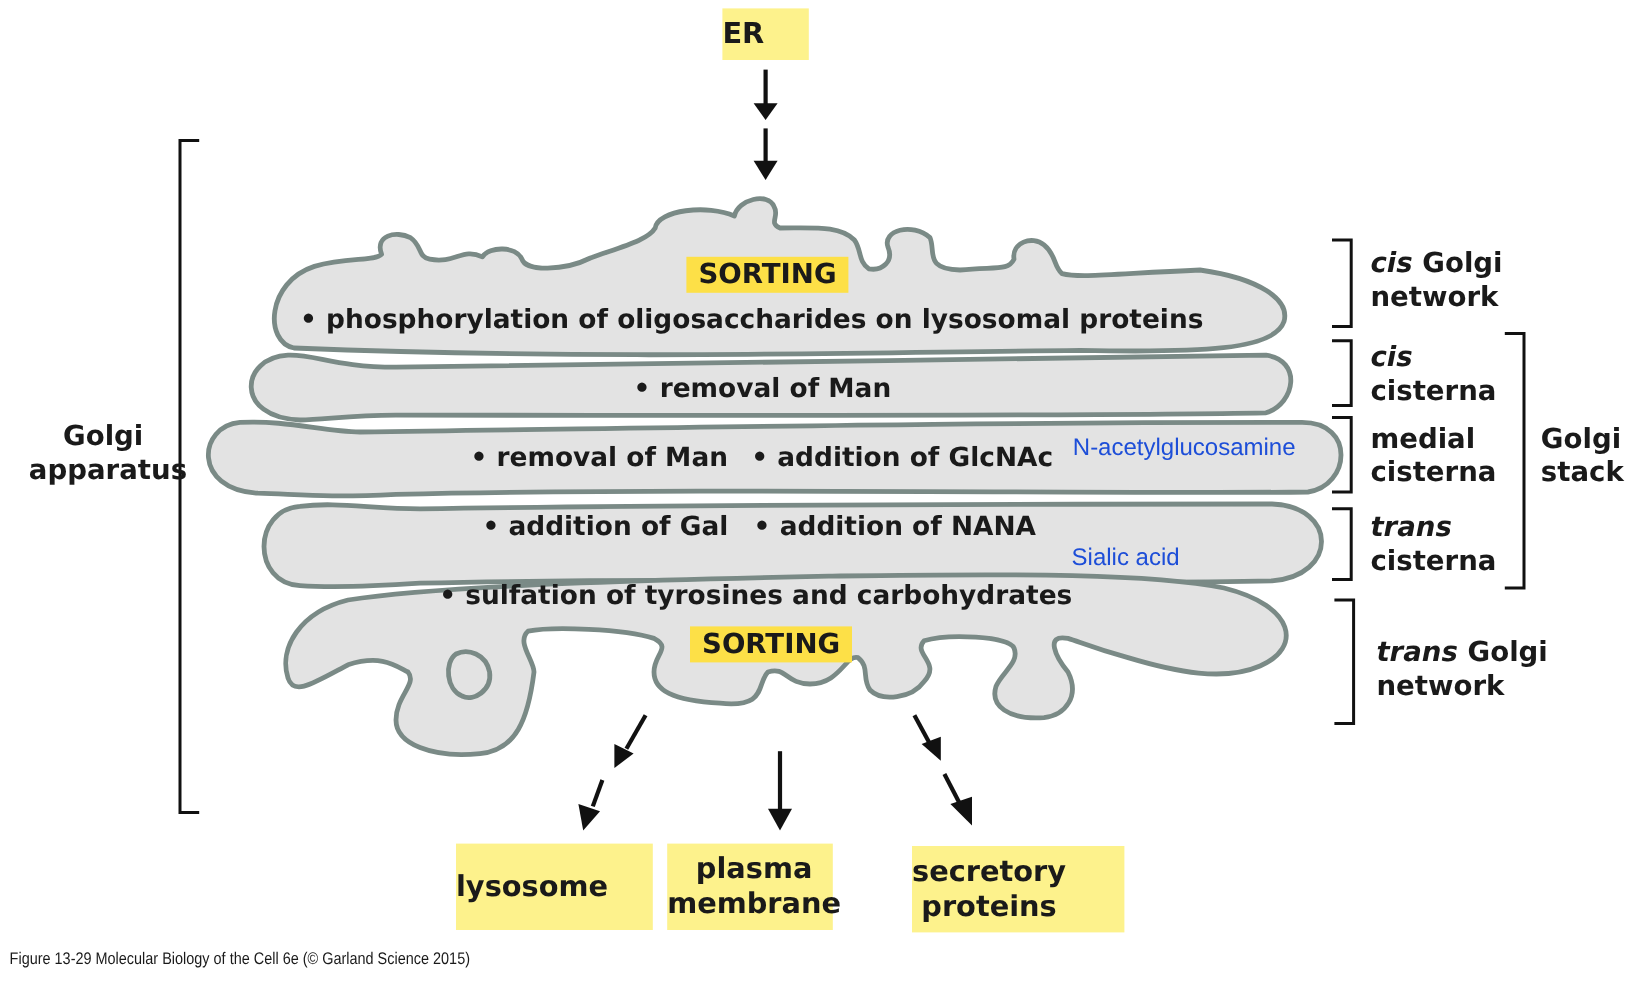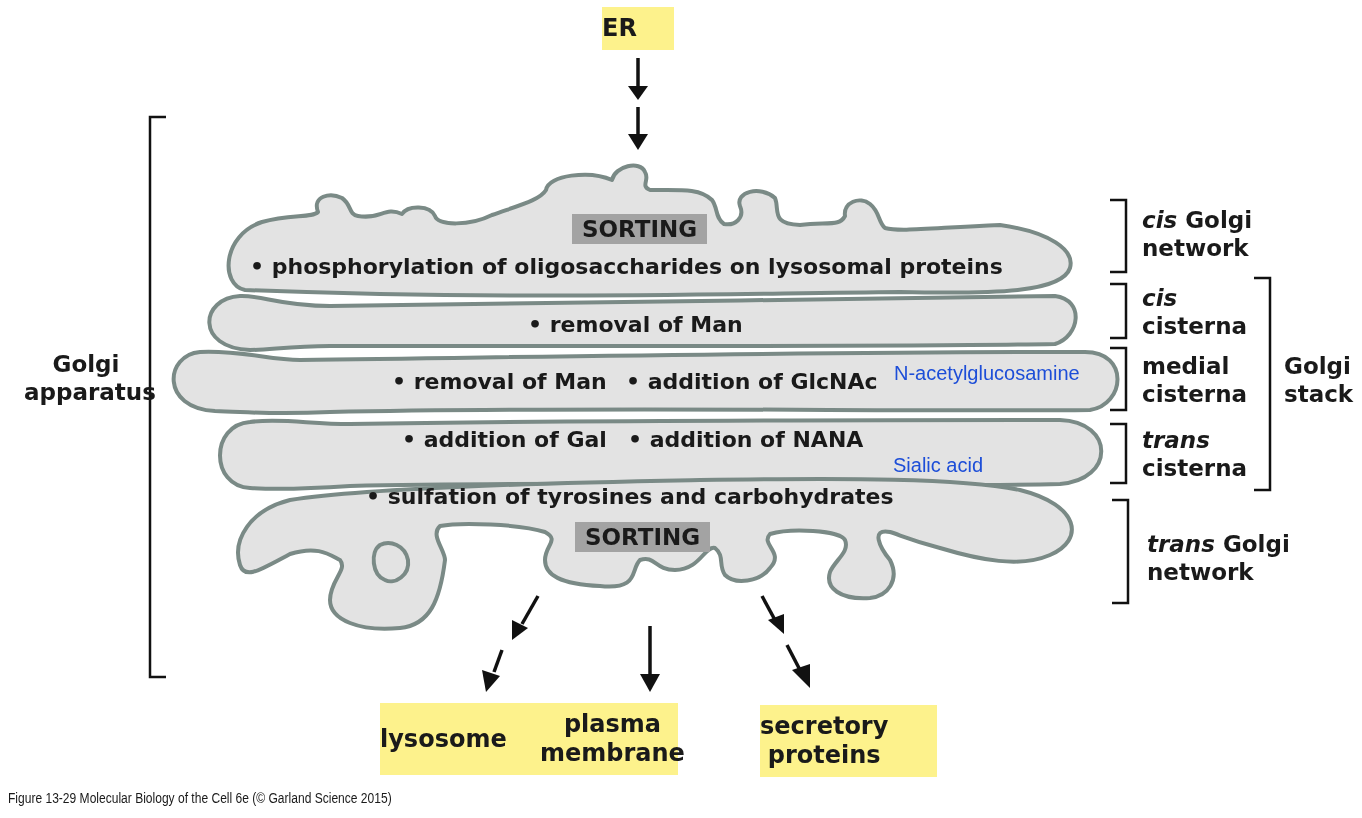--- a/index.html
+++ b/index.html
@@ -6,21 +6,21 @@
   body { width: 1362px; height: 818px; position: relative; overflow: hidden;
          font-family: "DejaVu Sans", sans-serif; color: #1a1a1a; }
   svg#diagram { position: absolute; left: 0; top: 0; }
   .cist { fill: #e3e3e3; stroke: #7a8a86; stroke-width: 4; stroke-linejoin: round; }
   .lbl { position: absolute; font-weight: bold; font-size: 23px; line-height: 28px; white-space: nowrap; }
   .lbl.c { text-align: center; }
   .ital { font-style: italic; }
   .note { position: absolute; font-family: "Liberation Sans", sans-serif; font-size: 20px; white-space: nowrap; color: #1d4ed8; }
   .ybox { position: absolute; background: #fdf28c; display: flex; align-items: center; justify-content: flex-start;
           text-align: center; font-weight: bold; font-size: 24px; line-height: 29px; }
-  .sort { position: absolute; background: #a3a3a3; font-weight: bold; font-size: 23px; line-height: 30px;
+  .sort { position: absolute; background: #fde047; font-weight: bold; font-size: 23px; line-height: 30px;
           padding: 0 10px; }
   .proc { position: absolute; font-weight: bold; font-size: 22px; white-space: nowrap; }
   .caption { position: absolute; left: 8px; top: 790px; font-family: "Liberation Sans", sans-serif;
              font-size: 14px; transform: scaleX(0.86); transform-origin: left; }
 </style>
 </head>
 <body>
 
 <svg id="diagram" width="1362" height="818" viewBox="0 0 1362 818">
   <defs>
@@ -132,21 +132,21 @@
 <div class="lbl" style="left:1147px;top:530px;">
   <div><span class="ital">trans</span><span> Golgi</span></div>
   <div>network</div>
 </div>
 
 <div class="ybox" style="left:380px;top:703px;width:164px;height:72px;">
   <div>
       <div>lysosome</div>
     </div>
 </div>
-<div class="ybox" style="left:540px;top:703px;width:138px;height:72px;">
+<div class="ybox" style="left:556px;top:703px;width:138px;height:72px;">
   <div>
       <div>plasma</div>
       <div>membrane</div>
     </div>
 </div>
 <div class="ybox" style="left:760px;top:705px;width:177px;height:72px;">
   <div>
       <div>secretory</div>
       <div>proteins</div>
     </div>

